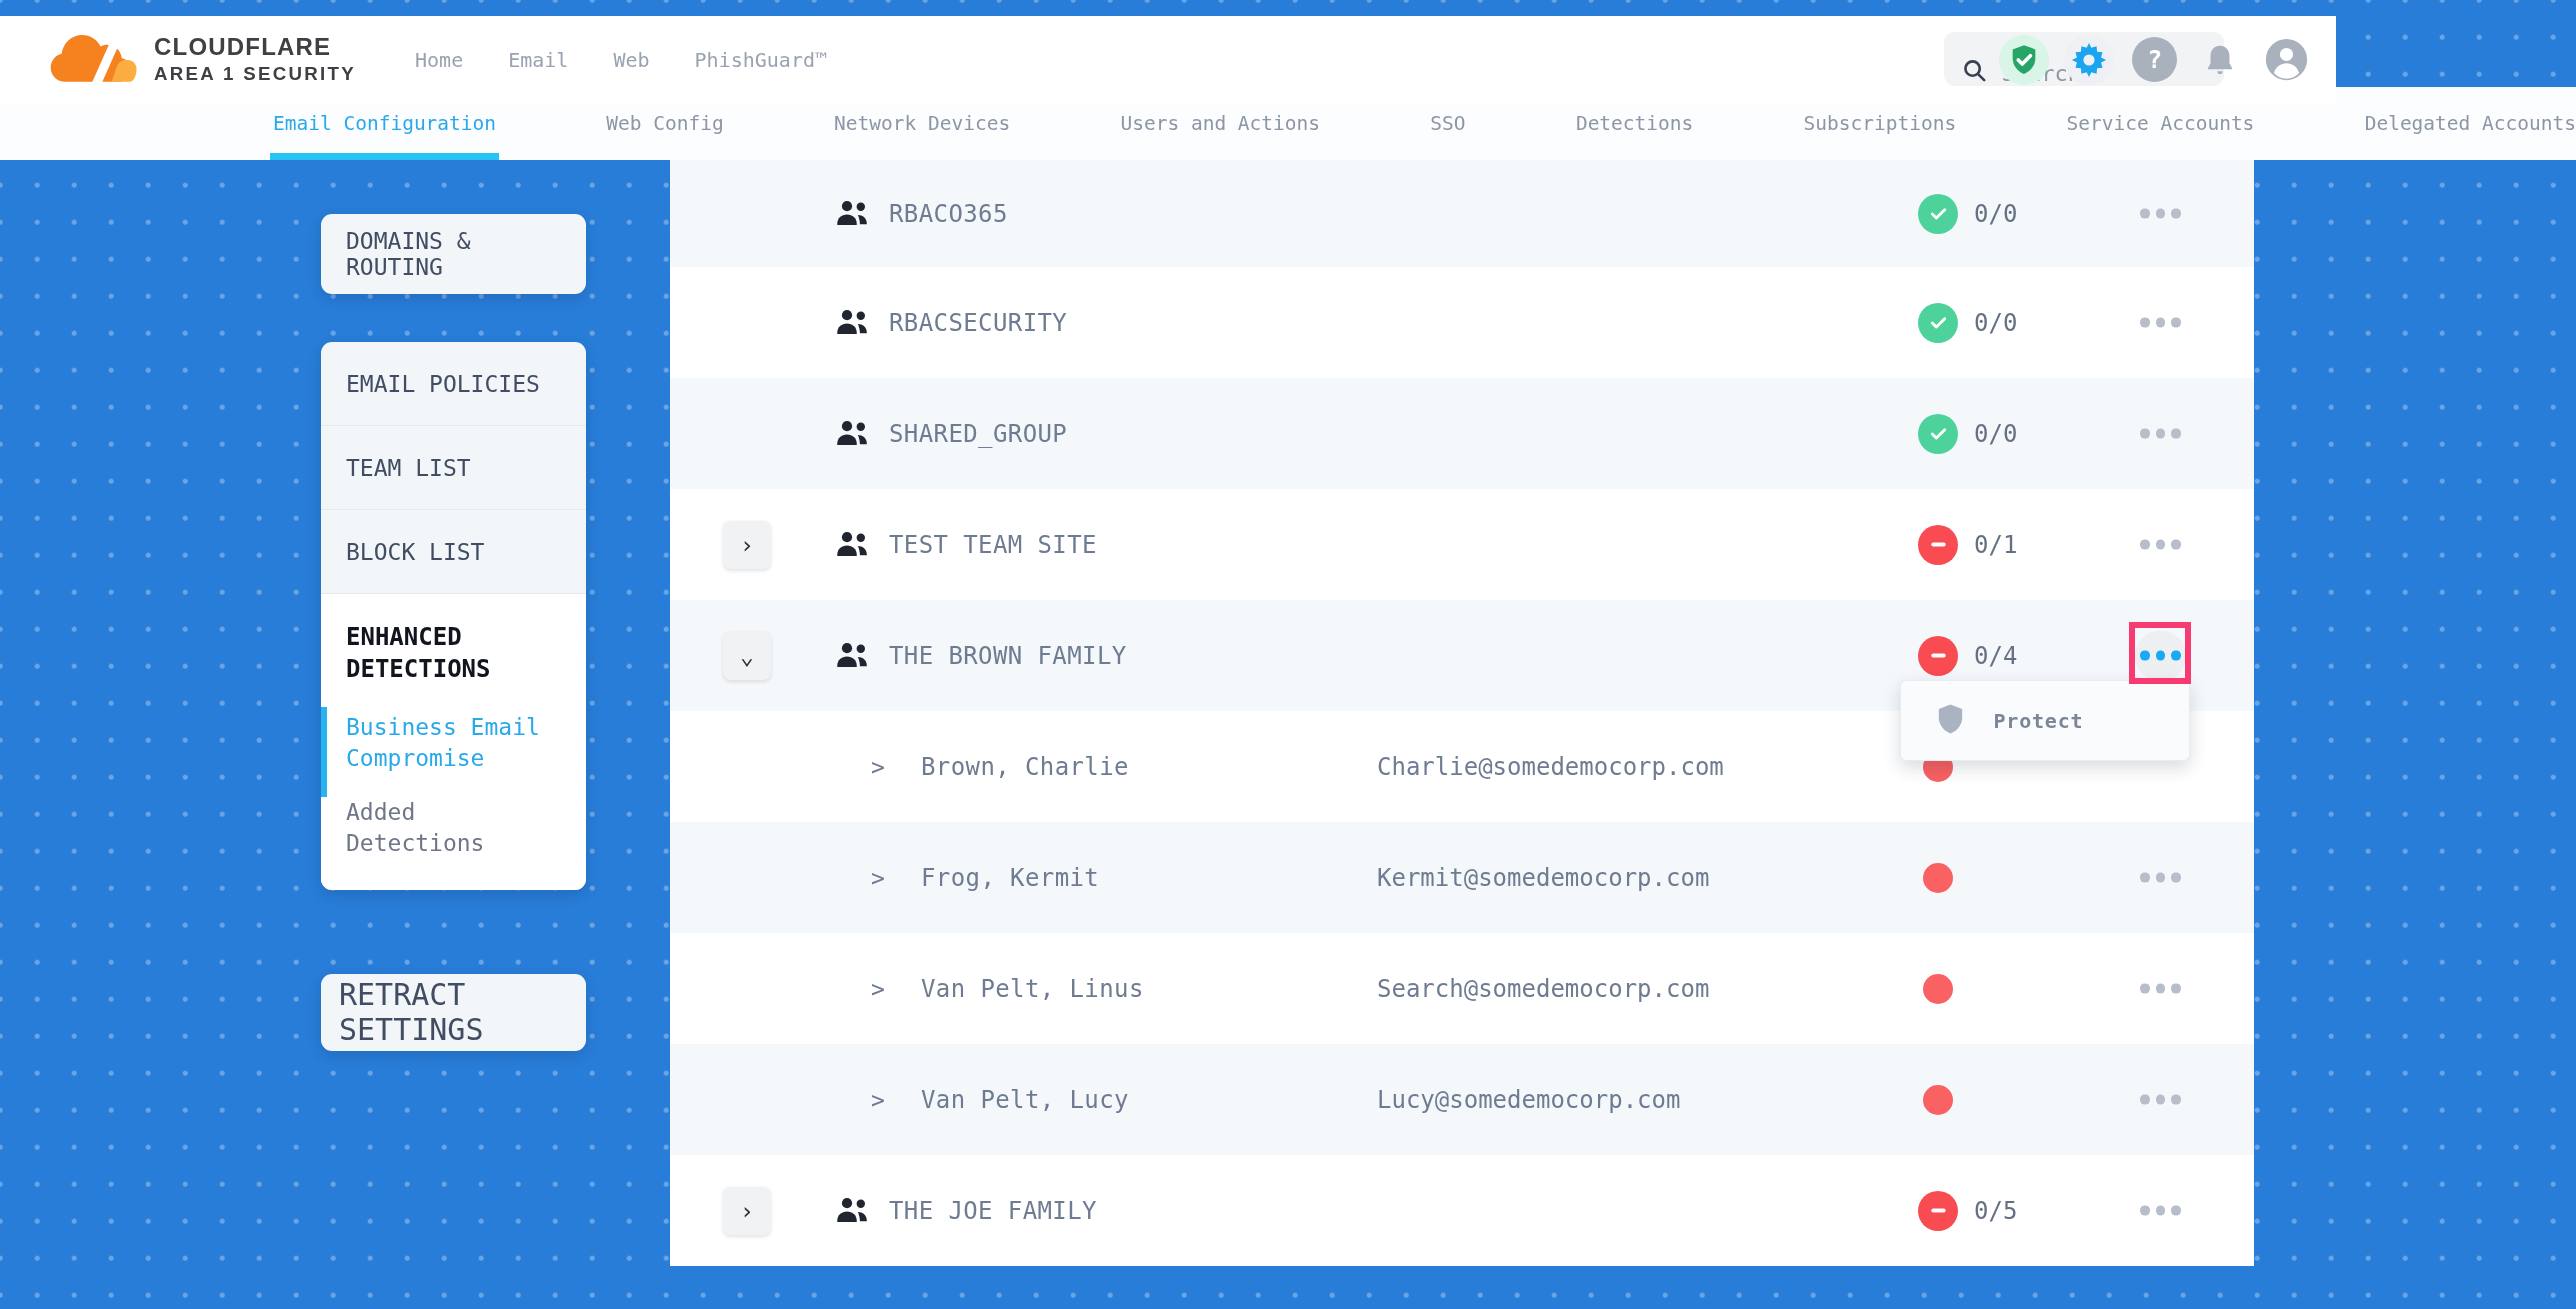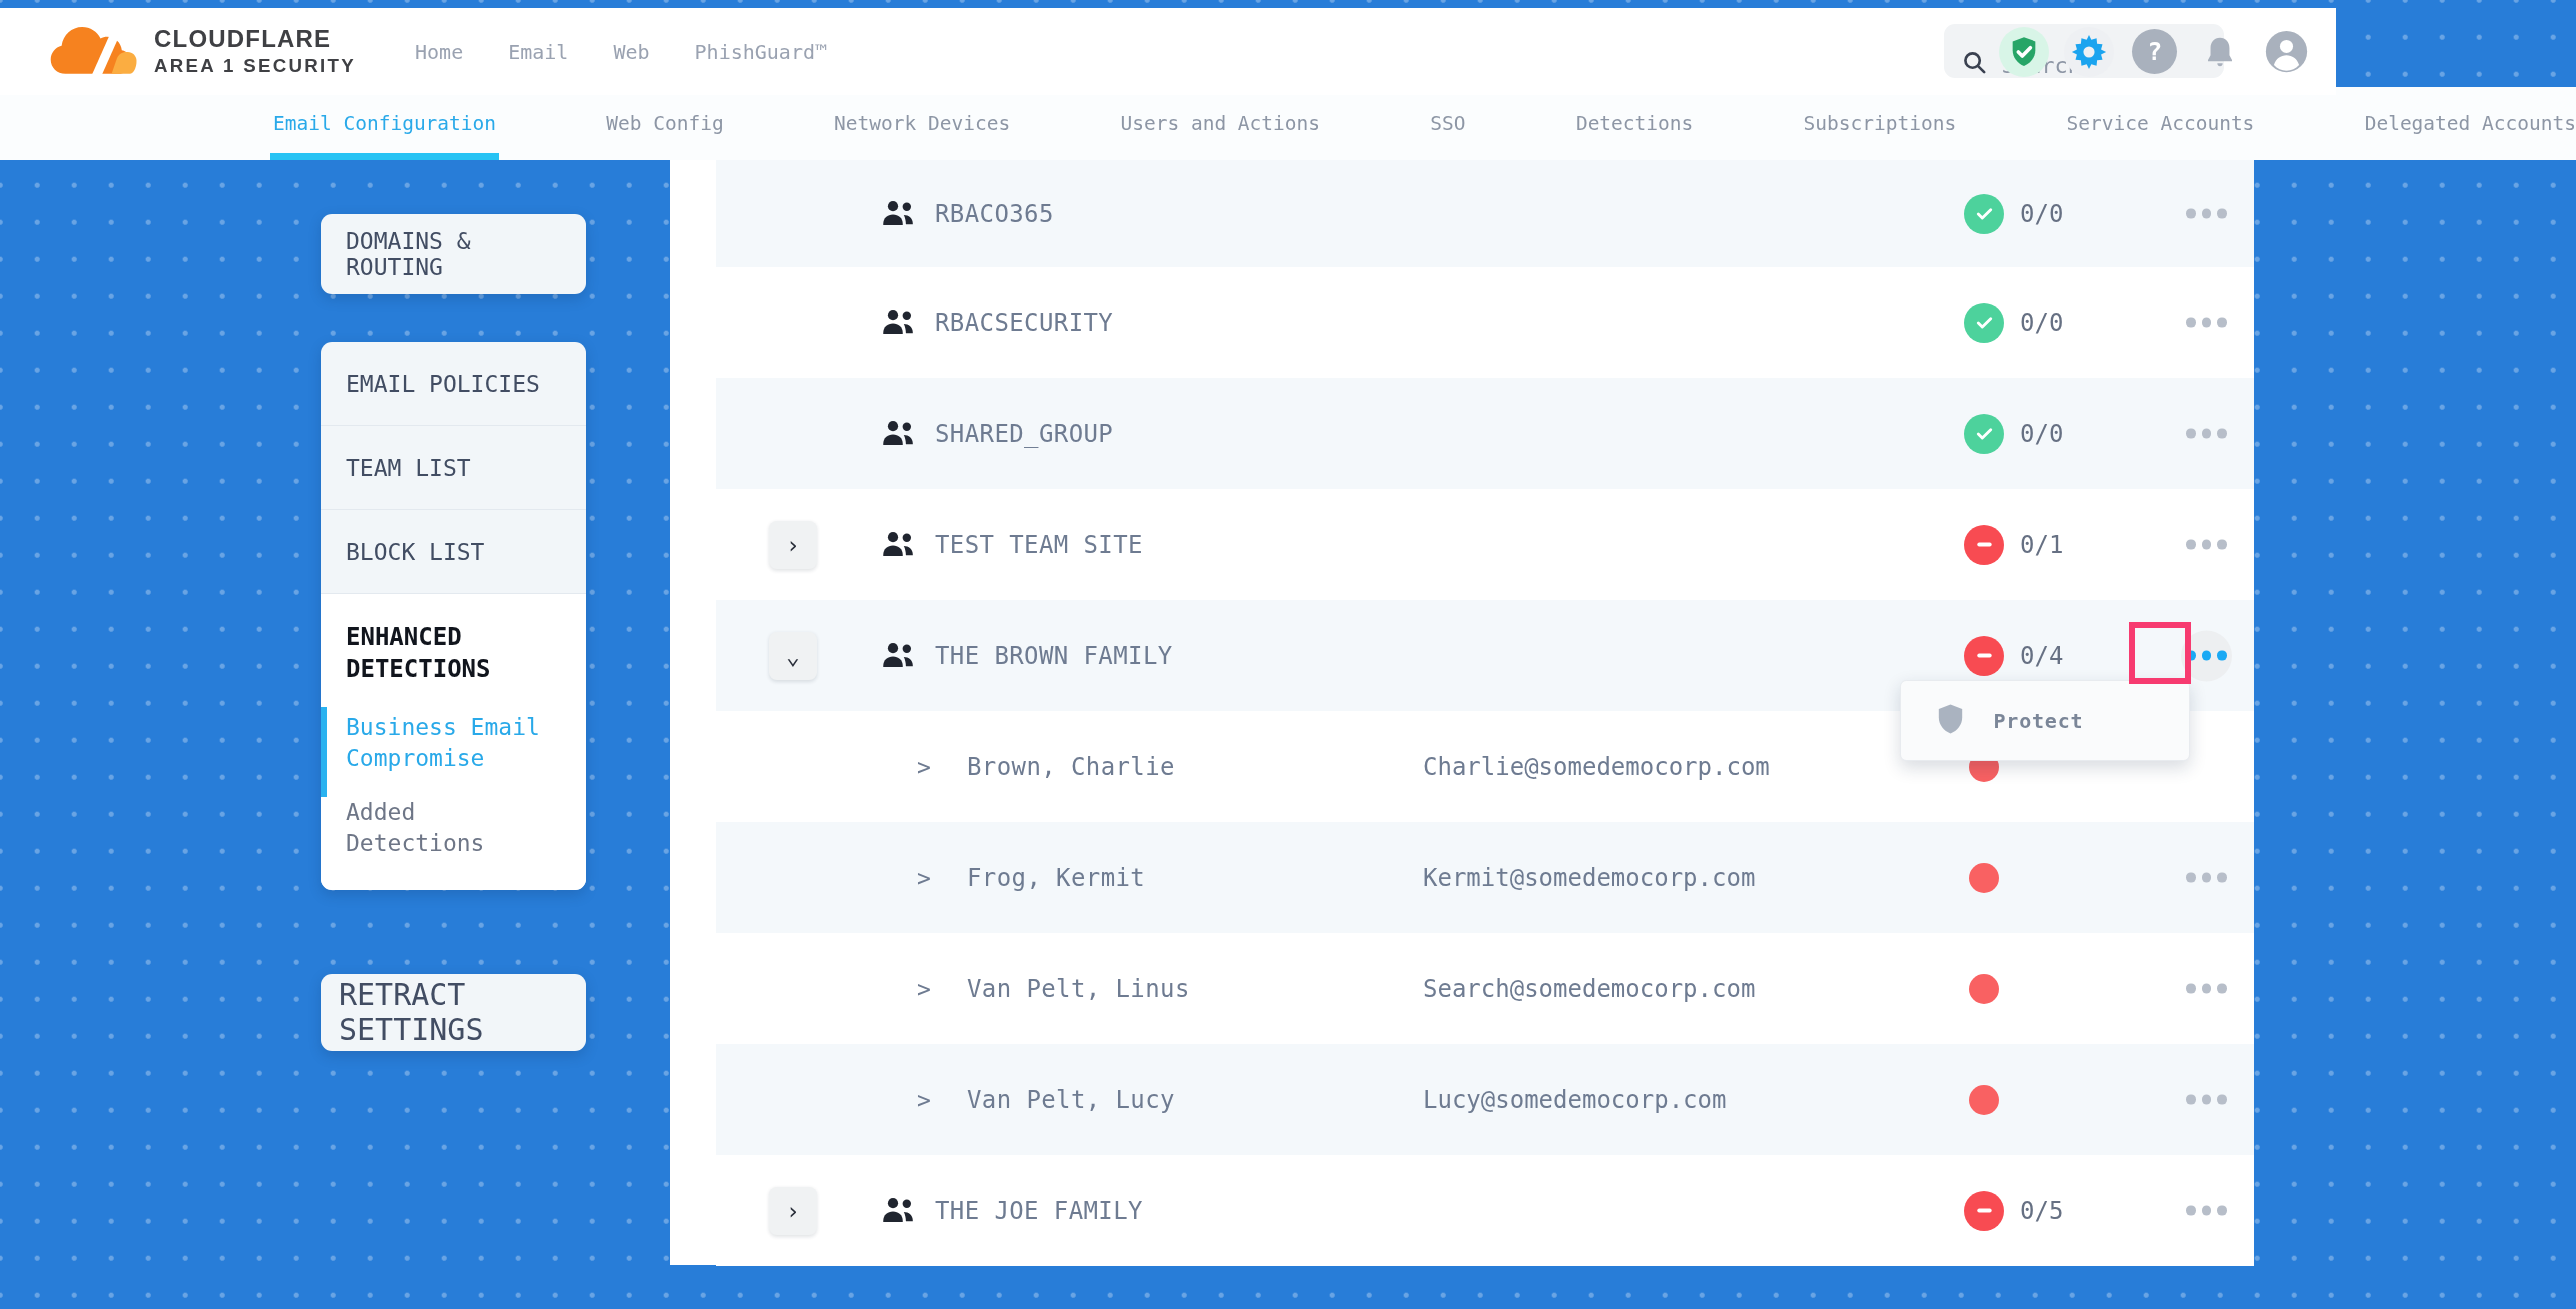--- a/index.html
+++ b/index.html
@@ -10,21 +10,21 @@
   html,body{width:2576px;height:1309px;overflow:hidden;}
   body{
     font-family:var(--mono);
     background-color:#287dd8;
     background-image:radial-gradient(rgba(255,255,255,.30) 2.3px, transparent 2.8px);
     background-size:37px 37px;
     background-position:18.7px 18.7px;
     position:relative;
   }
   
-  .header{position:absolute;left:0;top:8px;width:2336px;height:87px;background:#ffffff;display:flex;align-items:center;z-index:30;}
+  .header{position:absolute;left:0;top:16px;width:2336px;height:87px;background:#ffffff;display:flex;align-items:center;z-index:30;}
   .logo{display:flex;align-items:center;gap:11px;margin-left:48px;cursor:pointer;}
   .logo-text{display:flex;flex-direction:column;line-height:1;}
   .logo-title{font-family:var(--sans);font-weight:bold;font-size:24px;letter-spacing:1.2px;color:#3f4044;}
   .logo-sub{font-family:var(--sans);font-weight:bold;font-size:18.7px;letter-spacing:2.3px;color:#3f4044;margin-top:6.2px;}
   .top-nav{display:flex;gap:45px;margin-left:59px;}
   .top-nav .link{font-size:20px;color:#9aa2b1;cursor:pointer;white-space:nowrap;}
   .search{position:absolute;left:1944px;top:16.3px;width:280px;height:54px;background:#f1f3f5;border-radius:11px;display:flex;align-items:flex-end;padding:0 17px;gap:14px;}
   .search input{border:none;outline:none;background:transparent;font-family:var(--mono);font-size:22px;color:#5a6372;width:100%;}
   .search input::placeholder{color:#8d96a5;}
   .hicons{position:absolute;right:25px;top:0;height:87px;display:flex;align-items:center;gap:15.6px;}
@@ -45,21 +45,21 @@
   .pitem{height:84px;display:flex;align-items:center;padding:16px 25px;font-size:23px;color:#424d63;border-bottom:1.6px solid #e3e9ef;cursor:pointer;}
   .enh{background:#ffffff;padding:26.5px 20px 31px 25px;position:relative;}
   .enh-title{font-size:24px;font-weight:bold;color:#11151d;line-height:1.35;cursor:pointer;}
   .enh-sub{margin-top:26.5px;font-size:23px;line-height:1.35;cursor:pointer;position:relative;}
   .enh-sub.active{color:#29a9e9;}
   .enh-sub.active .bar{position:absolute;left:-25px;top:-4.7px;width:6.2px;height:90px;background:#29b2f0;}
   .enh-sub.plain{color:#6e7687;margin-top:23px;}
   .card.retract{margin-top:84px;height:77px;display:flex;align-items:center;padding:0 18px;font-size:30px;color:#424d63;cursor:pointer;}
   
   .table{position:absolute;left:670px;top:160px;width:1584px;height:1105px;background:#ffffff;z-index:5;}
-  .row{position:relative;height:111px;margin-left:46px;}
+  .row{position:relative;height:111px;}
   .row:first-child{height:107px;}
   .row.light{background:#f4f8fb;}
   .row.white{background:#ffffff;}
   .expand{position:absolute;left:53px;top:50%;transform:translateY(-50%);width:48px;height:48px;border:none;border-radius:7.8px;background:#f0f2f3;color:#2a2f3a;font-size:23px;cursor:pointer;display:none;align-items:center;justify-content:center;font-family:var(--mono);box-shadow:0 1.6px 3.9px rgba(20,30,50,.12);}
   .row[data-expand] .expand{display:flex;}
   .gicon{position:absolute;left:165px;top:50%;transform:translateY(-50%);display:none;}
   .row.group .gicon{display:block;}
   .mchev{position:absolute;left:201px;top:50%;transform:translateY(-50%);font-size:23px;color:#6e7b91;display:none;}
   .row.member .mchev{display:block;}
   .name{position:absolute;left:219px;top:50%;transform:translateY(-50%);font-size:24px;color:#6e7b91;letter-spacing:0.4px;white-space:nowrap;}

